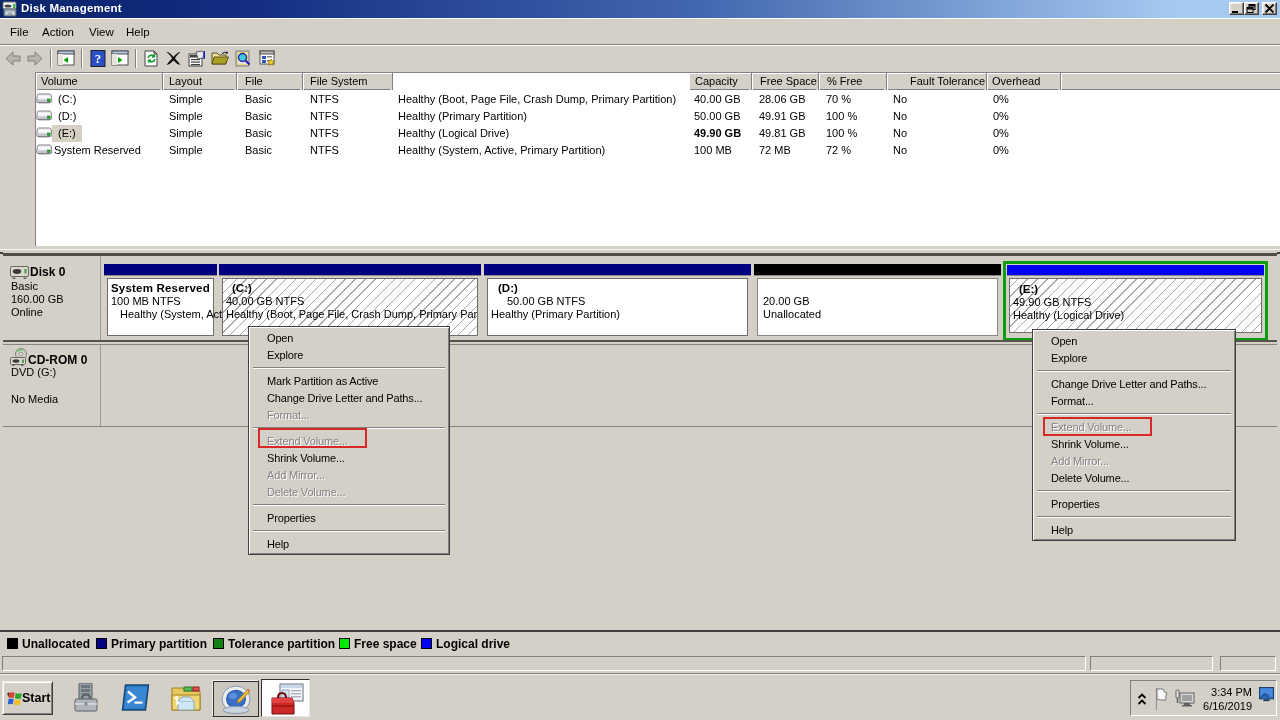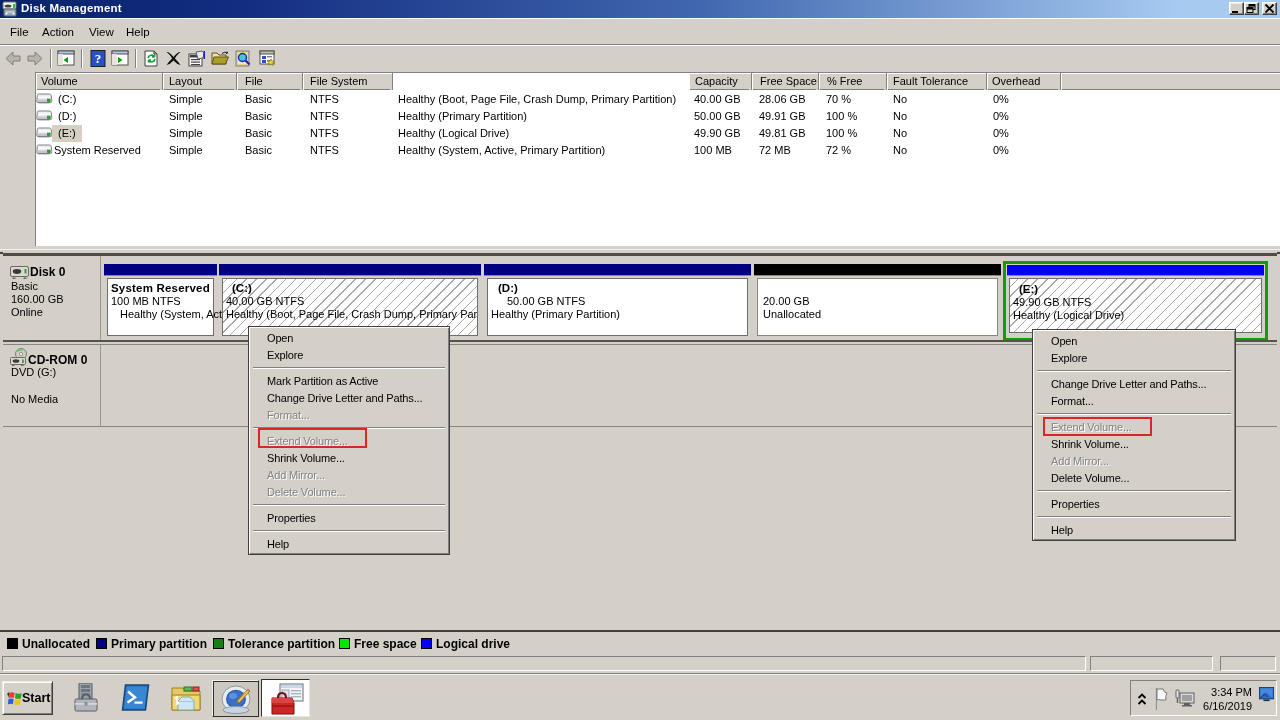--- a/index.html
+++ b/index.html
@@ -139,21 +139,21 @@
       </svg>
   </div>
   <div id="listview">
     <div class="hcell" style="left:0px;width:127px;">Volume</div>
     <div class="hcell" style="left:127px;width:74px;padding-left:6px;">Layout</div>
     <div class="hcell" style="left:201px;width:66px;padding-left:8px;">File</div>
     <div class="hcell" style="left:267px;width:90px;padding-left:7px;">File System</div>
     <div class="hcell" style="left:653px;width:63px;padding-left:6px;">Capacity</div>
     <div class="hcell" style="left:716px;width:67px;padding-left:8px;">Free Space</div>
     <div class="hcell" style="left:783px;width:68px;padding-left:8px;">% Free</div>
-    <div class="hcell" style="left:851px;width:100px;padding-left:6px;">Fault Tolerance</div>
+    <div class="hcell" style="left:851px;width:100px;padding-left:23px;">Fault Tolerance</div>
     <div class="hcell" style="left:951px;width:74px;padding-left:5px;">Overhead</div>
     <div class="hcell" style="left:1025px;width:247px;border-right:none;"></div>
     <div class="lrow" style="top:18px;">
       <svg class="lcell volico" style="left:0px;top:2px;" width="17" height="13" viewBox="0 0 17 13">
           <path d="M2.5 1 L13.5 1 Q15 1 15.2 2.5 L15.8 8 Q16 9.5 14 9.5 L2 9.5 Q0.5 9.5 0.8 8 L1.3 2.5 Q1.5 1 2.5 1 Z" fill="#ececf0" stroke="#808088"></path>
           <path d="M2.2 3.2 L14.2 3.2 L14.5 5 L1.9 5 Z" fill="#fbfbfd"></path>
           <path d="M1.7 6.5 L15.3 6.5 L15.5 8 Q15.5 9 14 9 L2.2 9 Q1.2 9 1.3 8 Z" fill="#c4c4cc"></path>
           <rect x="11.5" y="6" width="2.6" height="2.6" fill="#28b028" stroke="#107010" stroke-width="0.5"></rect>
           <rect x="2.5" y="10" width="11" height="1" fill="#b0b0b8" opacity="0.6"></rect>
         </svg>
@@ -193,21 +193,21 @@
           <path d="M2.2 3.2 L14.2 3.2 L14.5 5 L1.9 5 Z" fill="#fbfbfd"></path>
           <path d="M1.7 6.5 L15.3 6.5 L15.5 8 Q15.5 9 14 9 L2.2 9 Q1.2 9 1.3 8 Z" fill="#c4c4cc"></path>
           <rect x="11.5" y="6" width="2.6" height="2.6" fill="#28b028" stroke="#107010" stroke-width="0.5"></rect>
           <rect x="2.5" y="10" width="11" height="1" fill="#b0b0b8" opacity="0.6"></rect>
         </svg>
       <span class="lcell" style="left:16px;top:0px;background:#d6d0c2;padding:2px 6px 3px 6px;">(E:)</span>
         <span class="lcell" style="left:133px;">Simple</span>
         <span class="lcell" style="left:209px;">Basic</span>
         <span class="lcell" style="left:274px;">NTFS</span>
         <span class="lcell" style="left:362px;">Healthy (Logical Drive)</span>
-        <span class="lcell" style="left:658px;">49.90 GB</span>
+        <span class="lcell" style="left:658px;font-weight:bold;">49.90 GB</span>
         <span class="lcell" style="left:723px;">49.81 GB</span>
         <span class="lcell" style="left:790px;">100 %</span>
         <span class="lcell" style="left:857px;">No</span>
         <span class="lcell" style="left:957px;">0%</span>
     </div>
     <div class="lrow" style="top:69px;">
       <svg class="lcell volico" style="left:0px;top:2px;" width="17" height="13" viewBox="0 0 17 13">
           <path d="M2.5 1 L13.5 1 Q15 1 15.2 2.5 L15.8 8 Q16 9.5 14 9.5 L2 9.5 Q0.5 9.5 0.8 8 L1.3 2.5 Q1.5 1 2.5 1 Z" fill="#ececf0" stroke="#808088"></path>
           <path d="M2.2 3.2 L14.2 3.2 L14.5 5 L1.9 5 Z" fill="#fbfbfd"></path>
           <path d="M1.7 6.5 L15.3 6.5 L15.5 8 Q15.5 9 14 9 L2.2 9 Q1.2 9 1.3 8 Z" fill="#c4c4cc"></path>

